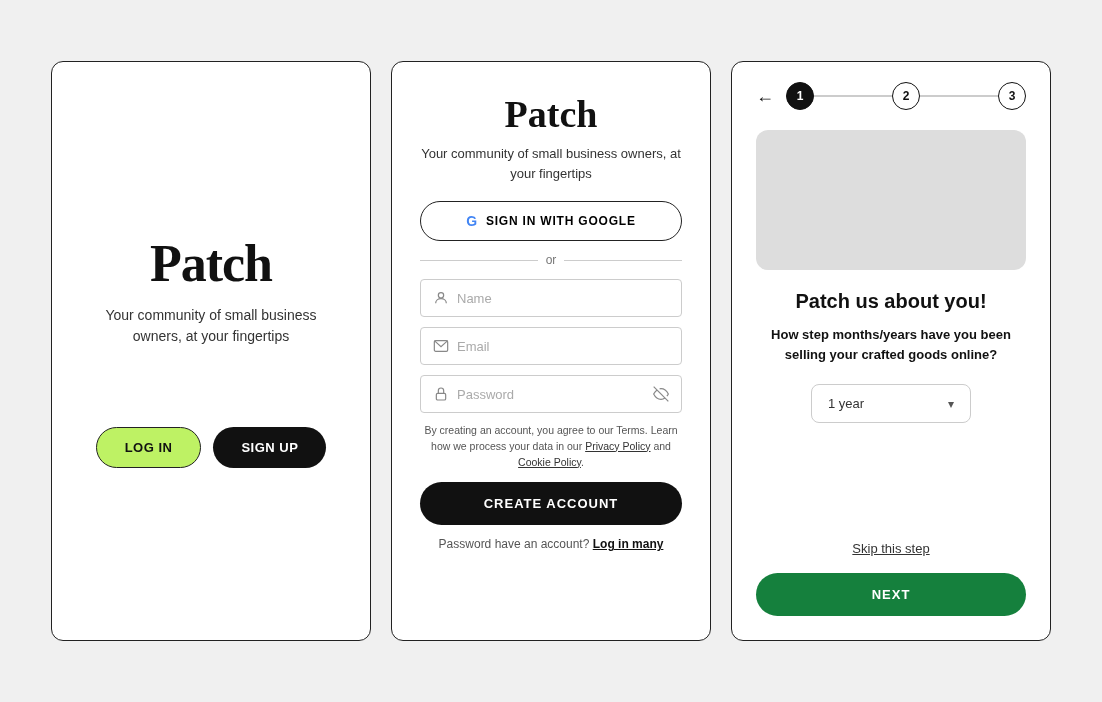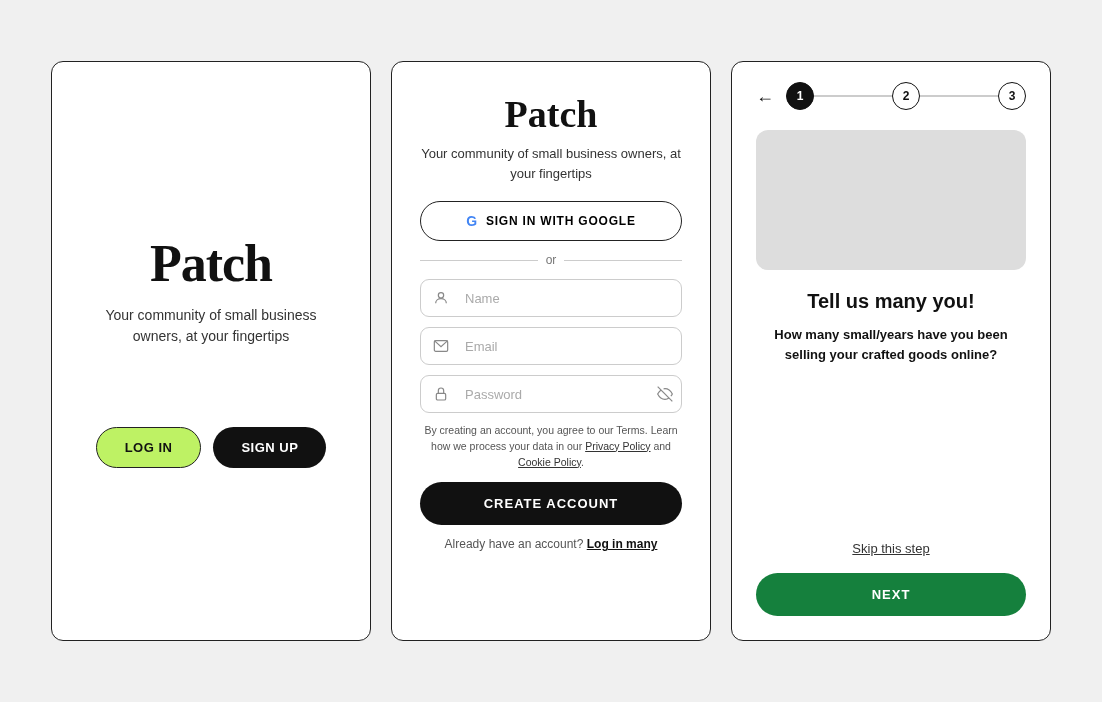--- a/index.html
+++ b/index.html
@@ -136,25 +136,25 @@
       background: #ccc;
     }
     .divider-text {
       font-size: 12px;
       color: #777;
     }
     .input-field {
       display: flex;
       align-items: center;
       border: 1.5px solid #ccc;
-      border-radius: 9px;
+      border-radius: 4px;
       padding: 10px 12px;
       width: 100%;
       margin-bottom: 10px;
-      gap: 16px;
+      gap: 8px;
     }
     .input-field input {
       border: none;
       outline: none;
       font-size: 13px;
       color: #333;
       flex: 1;
       background: transparent;
     }
     .input-field input::placeholder { color: #aaa; }
@@ -364,40 +364,44 @@
         <path d="M17.94 17.94A10.07 10.07 0 0112 20c-7 0-11-8-11-8a18.45 18.45 0 015.06-5.94"></path>
           <path d="M9.9 4.24A9.12 9.12 0 0112 4c7 0 11 8 11 8a18.5 18.5 0 01-2.16 3.19"></path>
           <line x1="1" y1="1" x2="23" y2="23"></line>
       </svg>
     </div>
 
     <p class="terms-text">By creating an account, you agree to our Terms. Learn how we process your data in our <a href="#" style="color:#333;text-decoration:underline;text-align:right;">Privacy Policy</a> and <a href="#" style="color:#333;text-decoration:underline;">Cookie Policy</a>.</p>
 
     <button class="create-btn">CREATE ACCOUNT</button>
 
-    <p class="login-link-text"><span>Already have an account? </span><a href="#" style="color:#111;font-weight:600;text-decoration:underline;">Log in many</a></p>
+    <p class="login-link-text"><span>Password have an account? </span><a href="#" style="color:#111;font-weight:600;text-decoration:underline;">Log in many</a></p>
   </div>
 
   <div class="screen screen3">
     <div class="step-header">
       <span class="back-arrow">←</span>
       <div class="step-indicators">
         <div class="step-circle active">1</div>
         <div class="step-line"></div>
         <div class="step-circle">2</div>
         <div class="step-line"></div>
         <div class="step-circle">3</div>
       </div>
     </div>
 
     <div class="image-placeholder"></div>
 
-    <p class="tell-us-title">Tell us many you!</p>
-    <p class="question-text">How many small/years have you been selling your crafted goods online?</p>
-
+    <p class="tell-us-title">Patch us about you!</p>
+    <p class="question-text">How step months/years have you been selling your crafted goods online?</p>
+
+    <div class="dropdown-select">
+      <span>1 year</span>
+      <span class="dropdown-arrow">▾</span>
+    </div>
 
     <div class="screen3-bottom">
       <div class="skip-link">
         <a href="#">Skip this step</a>
       </div>
       <button class="next-btn">NEXT</button>
     </div>
   </div>
 
 </div>

